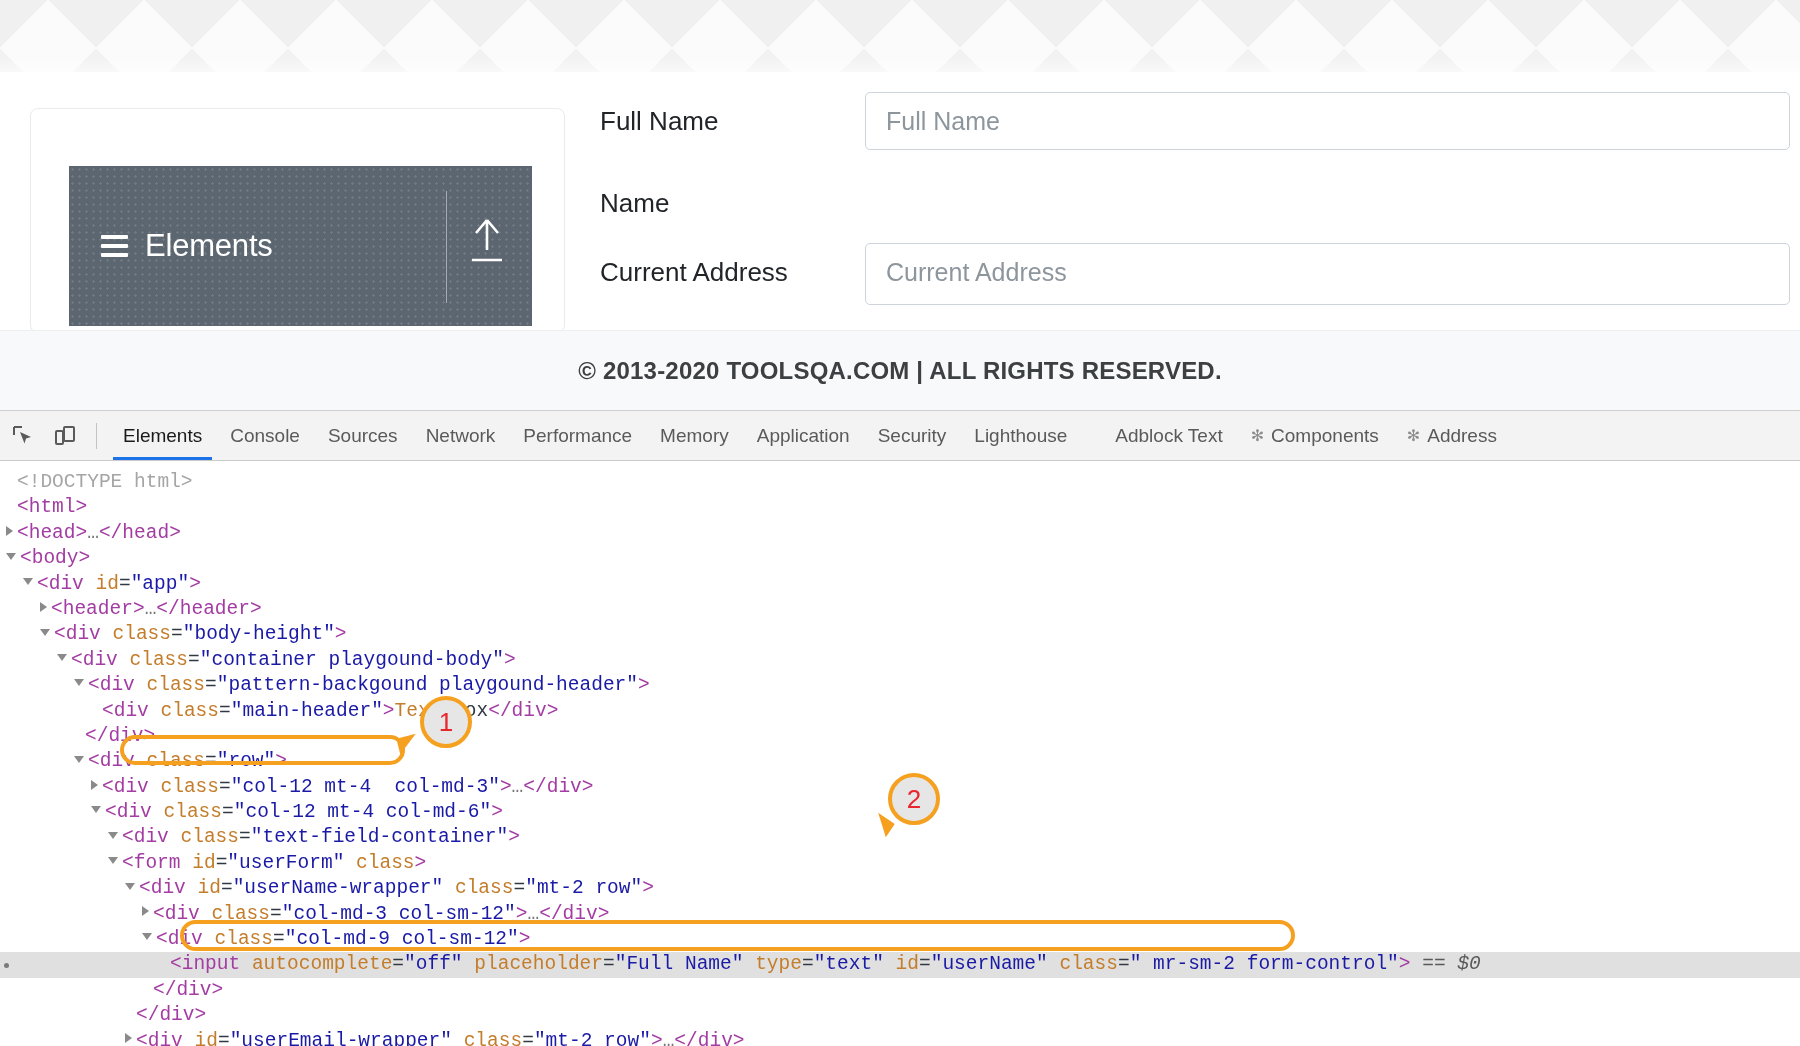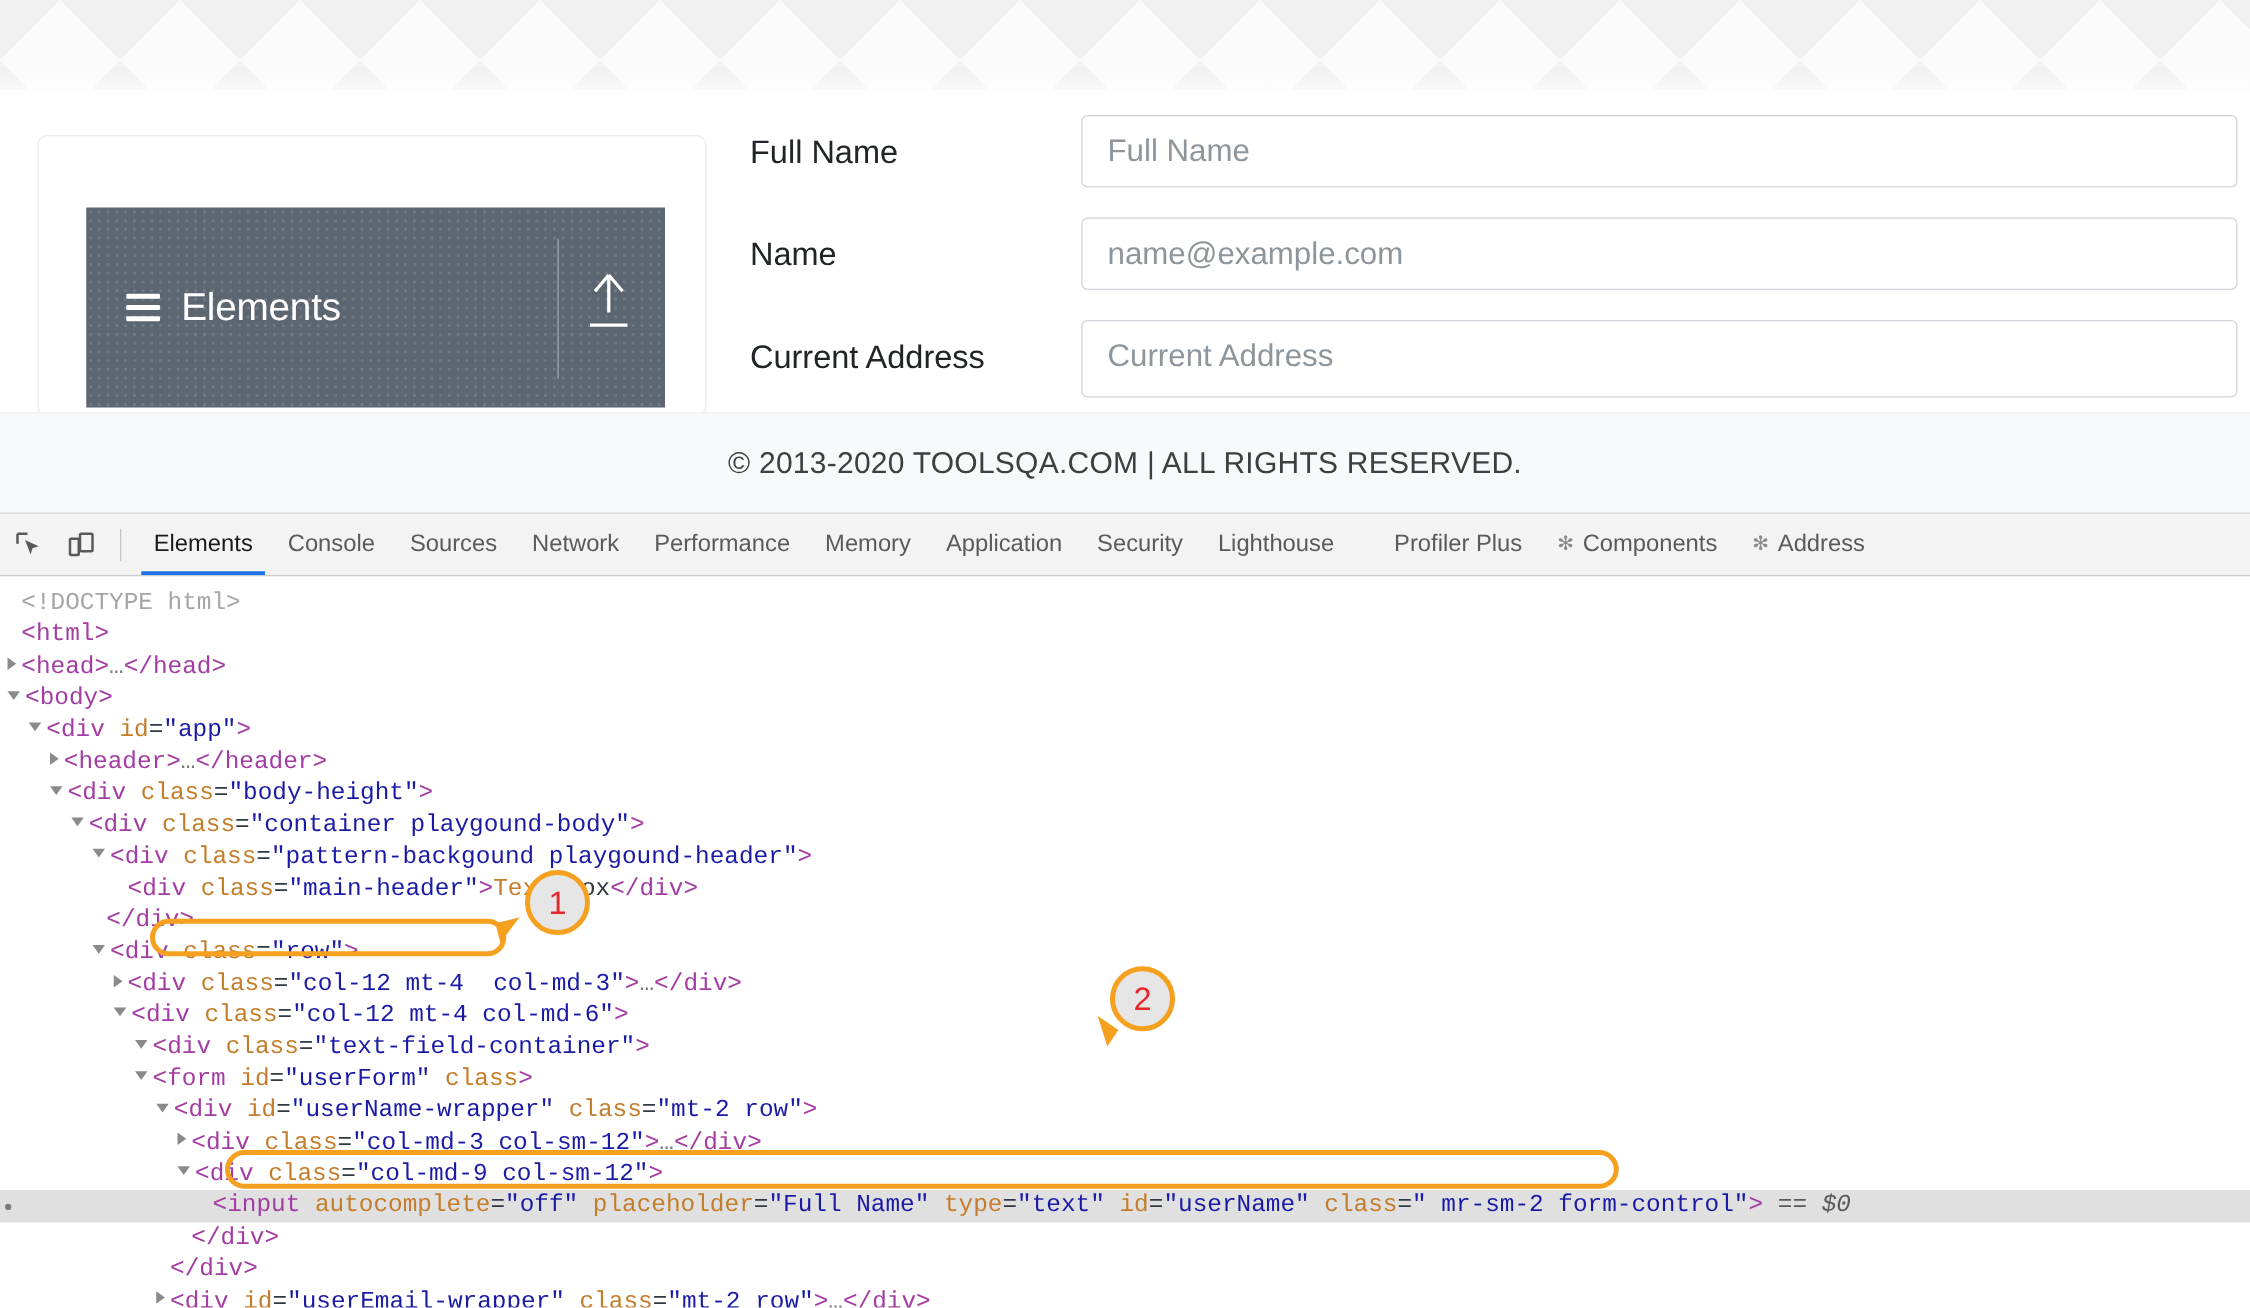--- a/index.html
+++ b/index.html
@@ -67,21 +67,21 @@
     flex:1; height:58px; border:1px solid #ced4da; border-radius:5px;
     background:#fff; display:flex; align-items:center; padding:0 20px;
     font-size:25px; color:#8d959d;
   }
   .form-input.tall{ height:62px; align-items:flex-start; padding-top:14px; }
 
   
   .page-footer{
     position:absolute; left:0; top:330px; width:1800px; height:80px;
     background:#f8f9fa; border-top:1px solid #eceef0;
-    display:flex; align-items:center; justify-content:center;
+    display:flex; align-items:center; justify-content:center;font-weight:bold;
   }
   .footer-text{ font-size:24px; color:#3c4043; letter-spacing:.2px; }
 
   
   #devtools{
     position:absolute; left:0; top:410px; width:1800px; height:636px;
     background:#ffffff; border-top:1px solid #cfcfcf;
     font-family:"Liberation Mono", monospace;
   }
   .dt-toolbar{
@@ -172,21 +172,20 @@
 
     </div>
 
     <div class="form-wrap">
       <div class="form-row">
         <div class="form-label">Full Name</div>
         <div class="form-input">Full Name</div>
       </div>
       <div class="form-row">
         <div class="form-label">Name</div>
-        <div class="form-input">name@example.com</div>
       </div>
       <div class="form-row">
         <div class="form-label">Current Address</div>
         <div class="form-input tall">Current Address</div>
       </div>
     </div>
 
   </div>
 
   <div class="page-footer">
@@ -235,21 +234,21 @@
           <span>Application</span>
         </div>
         <div class="dt-tab">
           <span>Security</span>
         </div>
         <div class="dt-tab">
           <span>Lighthouse</span>
         </div>
         <span class="tab-gap"></span>
         <div class="dt-tab">
-          <span>Profiler Plus</span>
+          <span>Adblock Text</span>
         </div>
         <div class="dt-tab">
           <span class="react-dot">✻</span>
           <span>Components</span>
         </div>
         <div class="dt-tab">
           <span class="react-dot">✻</span>
           <span>Address</span>
         </div>
       </div>

